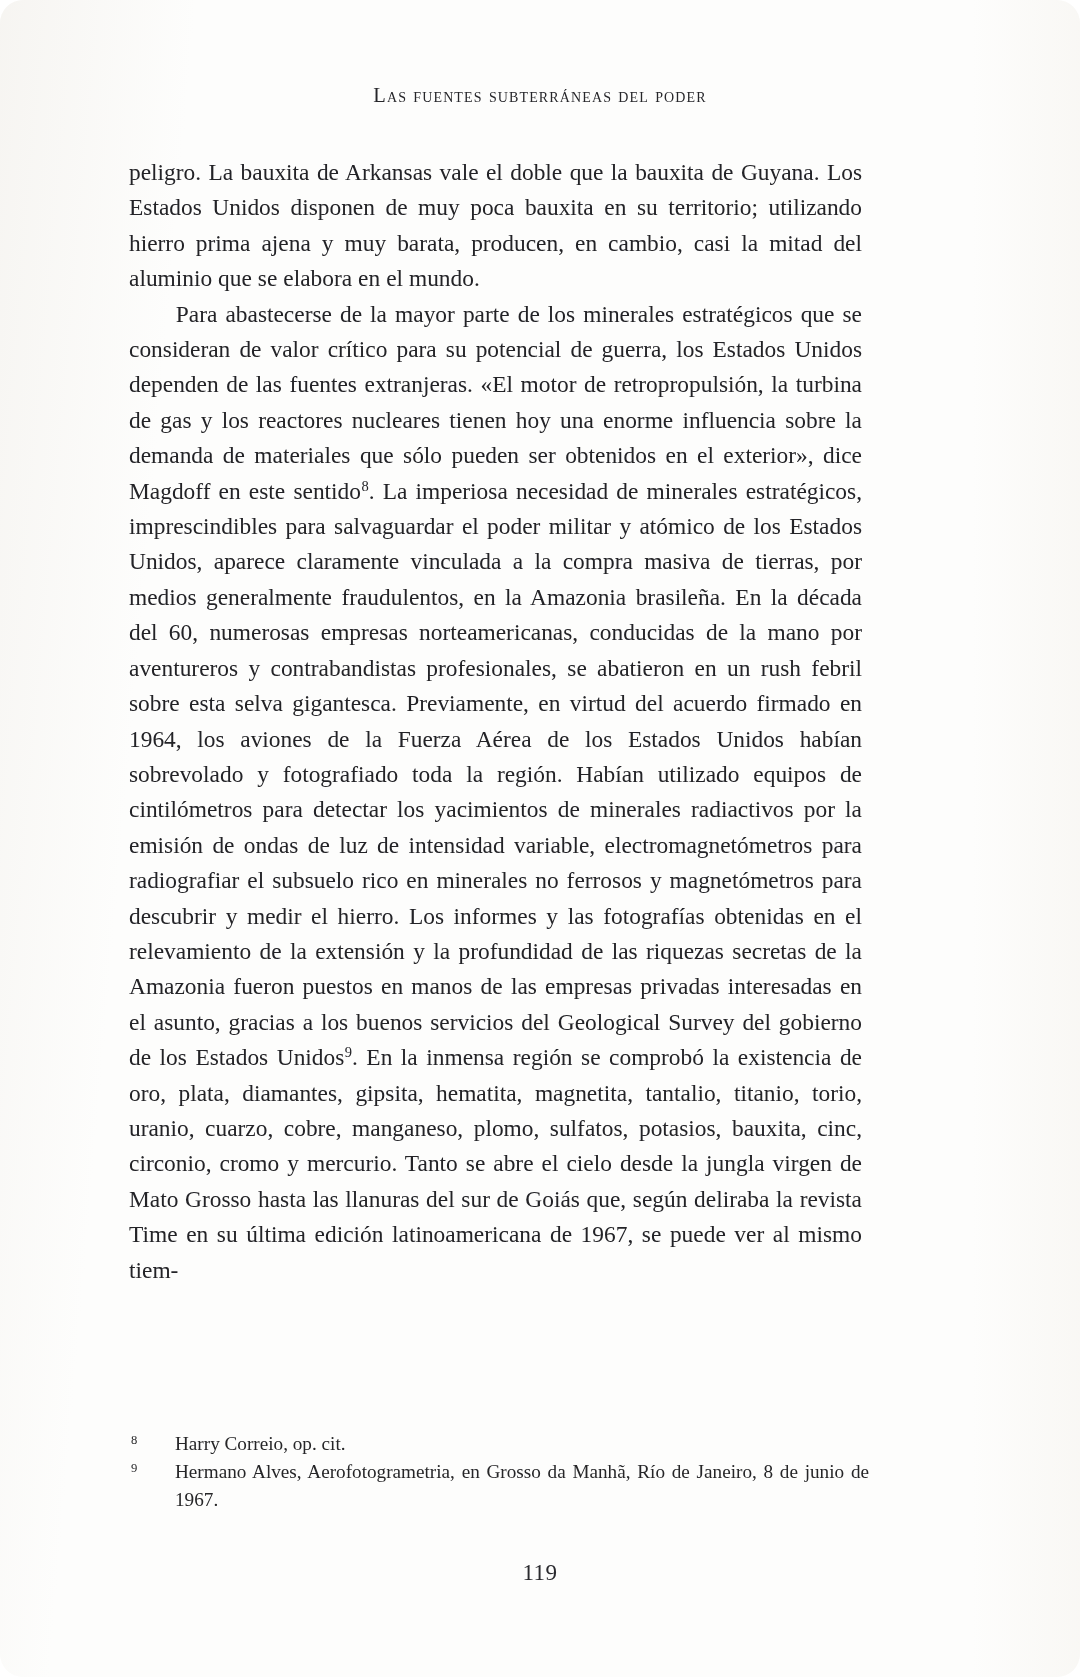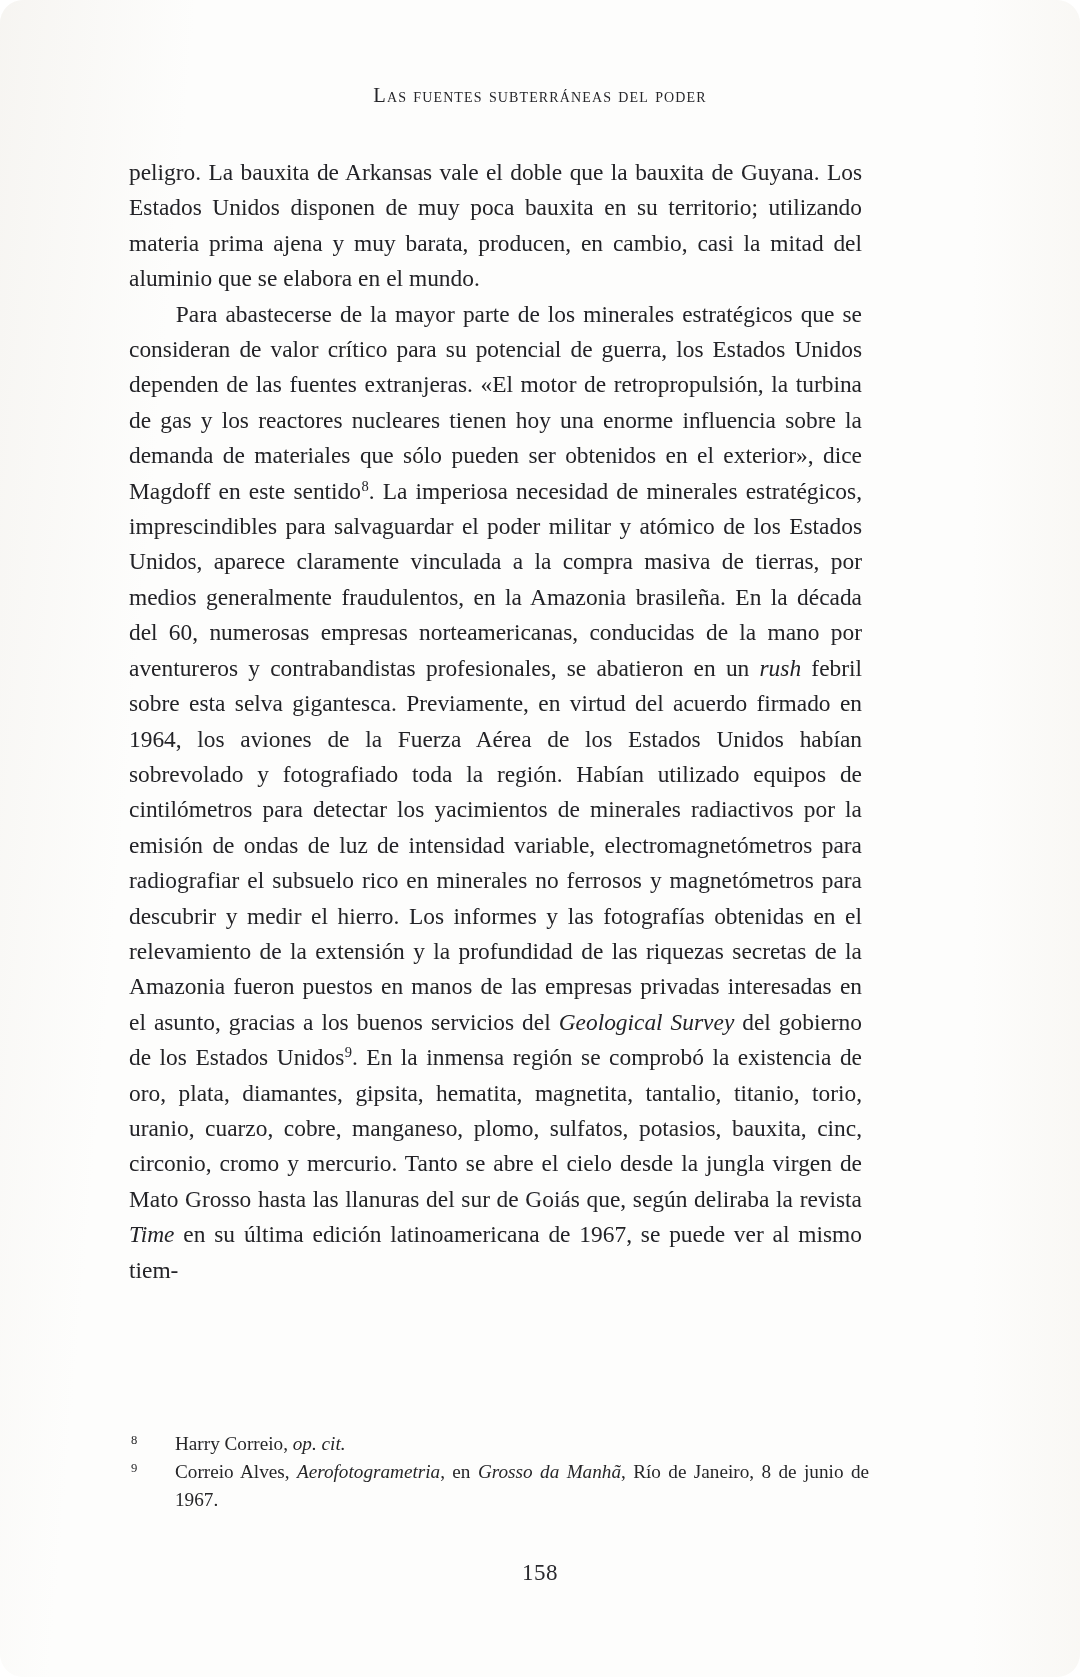--- a/index.html
+++ b/index.html
@@ -72,21 +72,20 @@
     hyphens: none;
     -webkit-hyphens: none;
     word-spacing: 0.005em;
   }
 
   p.para + p.para {
     text-indent: 2.0em;
   }
 
   .it {
-    font-style: italic;
   }
 
   sup.fn-ref {
     font-size: 0.62em;
     vertical-align: 0.55em;
     line-height: 0;
     padding-left: 0.4px;
   }
 
   
@@ -135,33 +134,33 @@
 
   <div class="paper-texture"></div>
 
   <div class="content">
 
     <div class="running-header">
       <span class="rh-inner">Las fuentes subterráneas del poder</span>
     </div>
 
     <div class="body-block">
-      <p class="para"><span>peligro. La bauxita de Arkansas vale el doble que la bauxita de Guyana. Los Estados Unidos disponen de muy poca bauxita en su territorio; utilizando materia prima ajena y muy barata, producen, en cambio, casi la mitad del aluminio que se elabora en el mundo.</span></p>
+      <p class="para"><span>peligro. La bauxita de Arkansas vale el doble que la bauxita de Guyana. Los Estados Unidos disponen de muy poca bauxita en su territorio; utilizando hierro prima ajena y muy barata, producen, en cambio, casi la mitad del aluminio que se elabora en el mundo.</span></p>
       <p class="para"><span>Para abastecerse de la mayor parte de los minerales estratégicos que se consideran de valor crítico para su potencial de guerra, los Estados Unidos dependen de las fuentes extranjeras. «El motor de retropropulsión, la turbina de gas y los reactores nucleares tienen hoy una enorme influencia sobre la demanda de materiales que sólo pueden ser obtenidos en el exterior», dice Magdoff en este sentido</span><sup class="fn-ref">8</sup><span>. La imperiosa necesidad de minerales estratégicos, imprescindibles para salvaguardar el poder militar y atómico de los Estados Unidos, aparece claramente vinculada a la compra masiva de tierras, por medios generalmente fraudulentos, en la Amazonia brasileña. En la década del 60, numerosas empresas norteamericanas, conducidas de la mano por aventureros y contrabandistas profesionales, se abatieron en un </span><span class="it">rush</span><span> febril sobre esta selva gigantesca. Previamente, en virtud del acuerdo firmado en 1964, los aviones de la Fuerza Aérea de los Estados Unidos habían sobrevolado y fotografiado toda la región. Habían utilizado equipos de cintilómetros para detectar los yacimientos de minerales radiactivos por la emisión de ondas de luz de intensidad variable, electromagnetómetros para radiografiar el subsuelo rico en minerales no ferrosos y magnetómetros para descubrir y medir el hierro. Los informes y las fotografías obtenidas en el relevamiento de la extensión y la profundidad de las riquezas secretas de la Amazonia fueron puestos en manos de las empresas privadas interesadas en el asunto, gracias a los buenos servicios del </span><span class="it">Geological Survey</span><span> del gobierno de los Estados Unidos</span><sup class="fn-ref">9</sup><span>. En la inmensa región se comprobó la existencia de oro, plata, diamantes, gipsita, hematita, magnetita, tantalio, titanio, torio, uranio, cuarzo, cobre, manganeso, plomo, sulfatos, potasios, bauxita, cinc, circonio, cromo y mercurio. Tanto se abre el cielo desde la jungla virgen de Mato Grosso hasta las llanuras del sur de Goiás que, según deliraba la revista </span><span class="it">Time</span><span> en su última edición latinoamericana de 1967, se puede ver al mismo tiem-</span></p>
     </div>
 
     <div class="footnotes">
       <div class="footnote">
         <span class="fn-num">8</span>
         <span class="fn-text"><span>Harry Correio, </span><span class="it">op. cit.</span></span>
       </div>
       <div class="footnote">
         <span class="fn-num">9</span>
-        <span class="fn-text"><span>Correio Alves, </span><span class="it">Aerofotogrametria</span><span>, en </span><span class="it">Grosso da Manhã</span><span>, Río de Janeiro, 8 de junio de 1967.</span></span>
+        <span class="fn-text"><span>Hermano Alves, </span><span class="it">Aerofotogrametria</span><span>, en </span><span class="it">Grosso da Manhã</span><span>, Río de Janeiro, 8 de junio de 1967.</span></span>
       </div>
     </div>
 
     <div class="folio">
-      <span>158</span>
+      <span>119</span>
     </div>
 
   </div>
 </div>
 
 </body></html>

